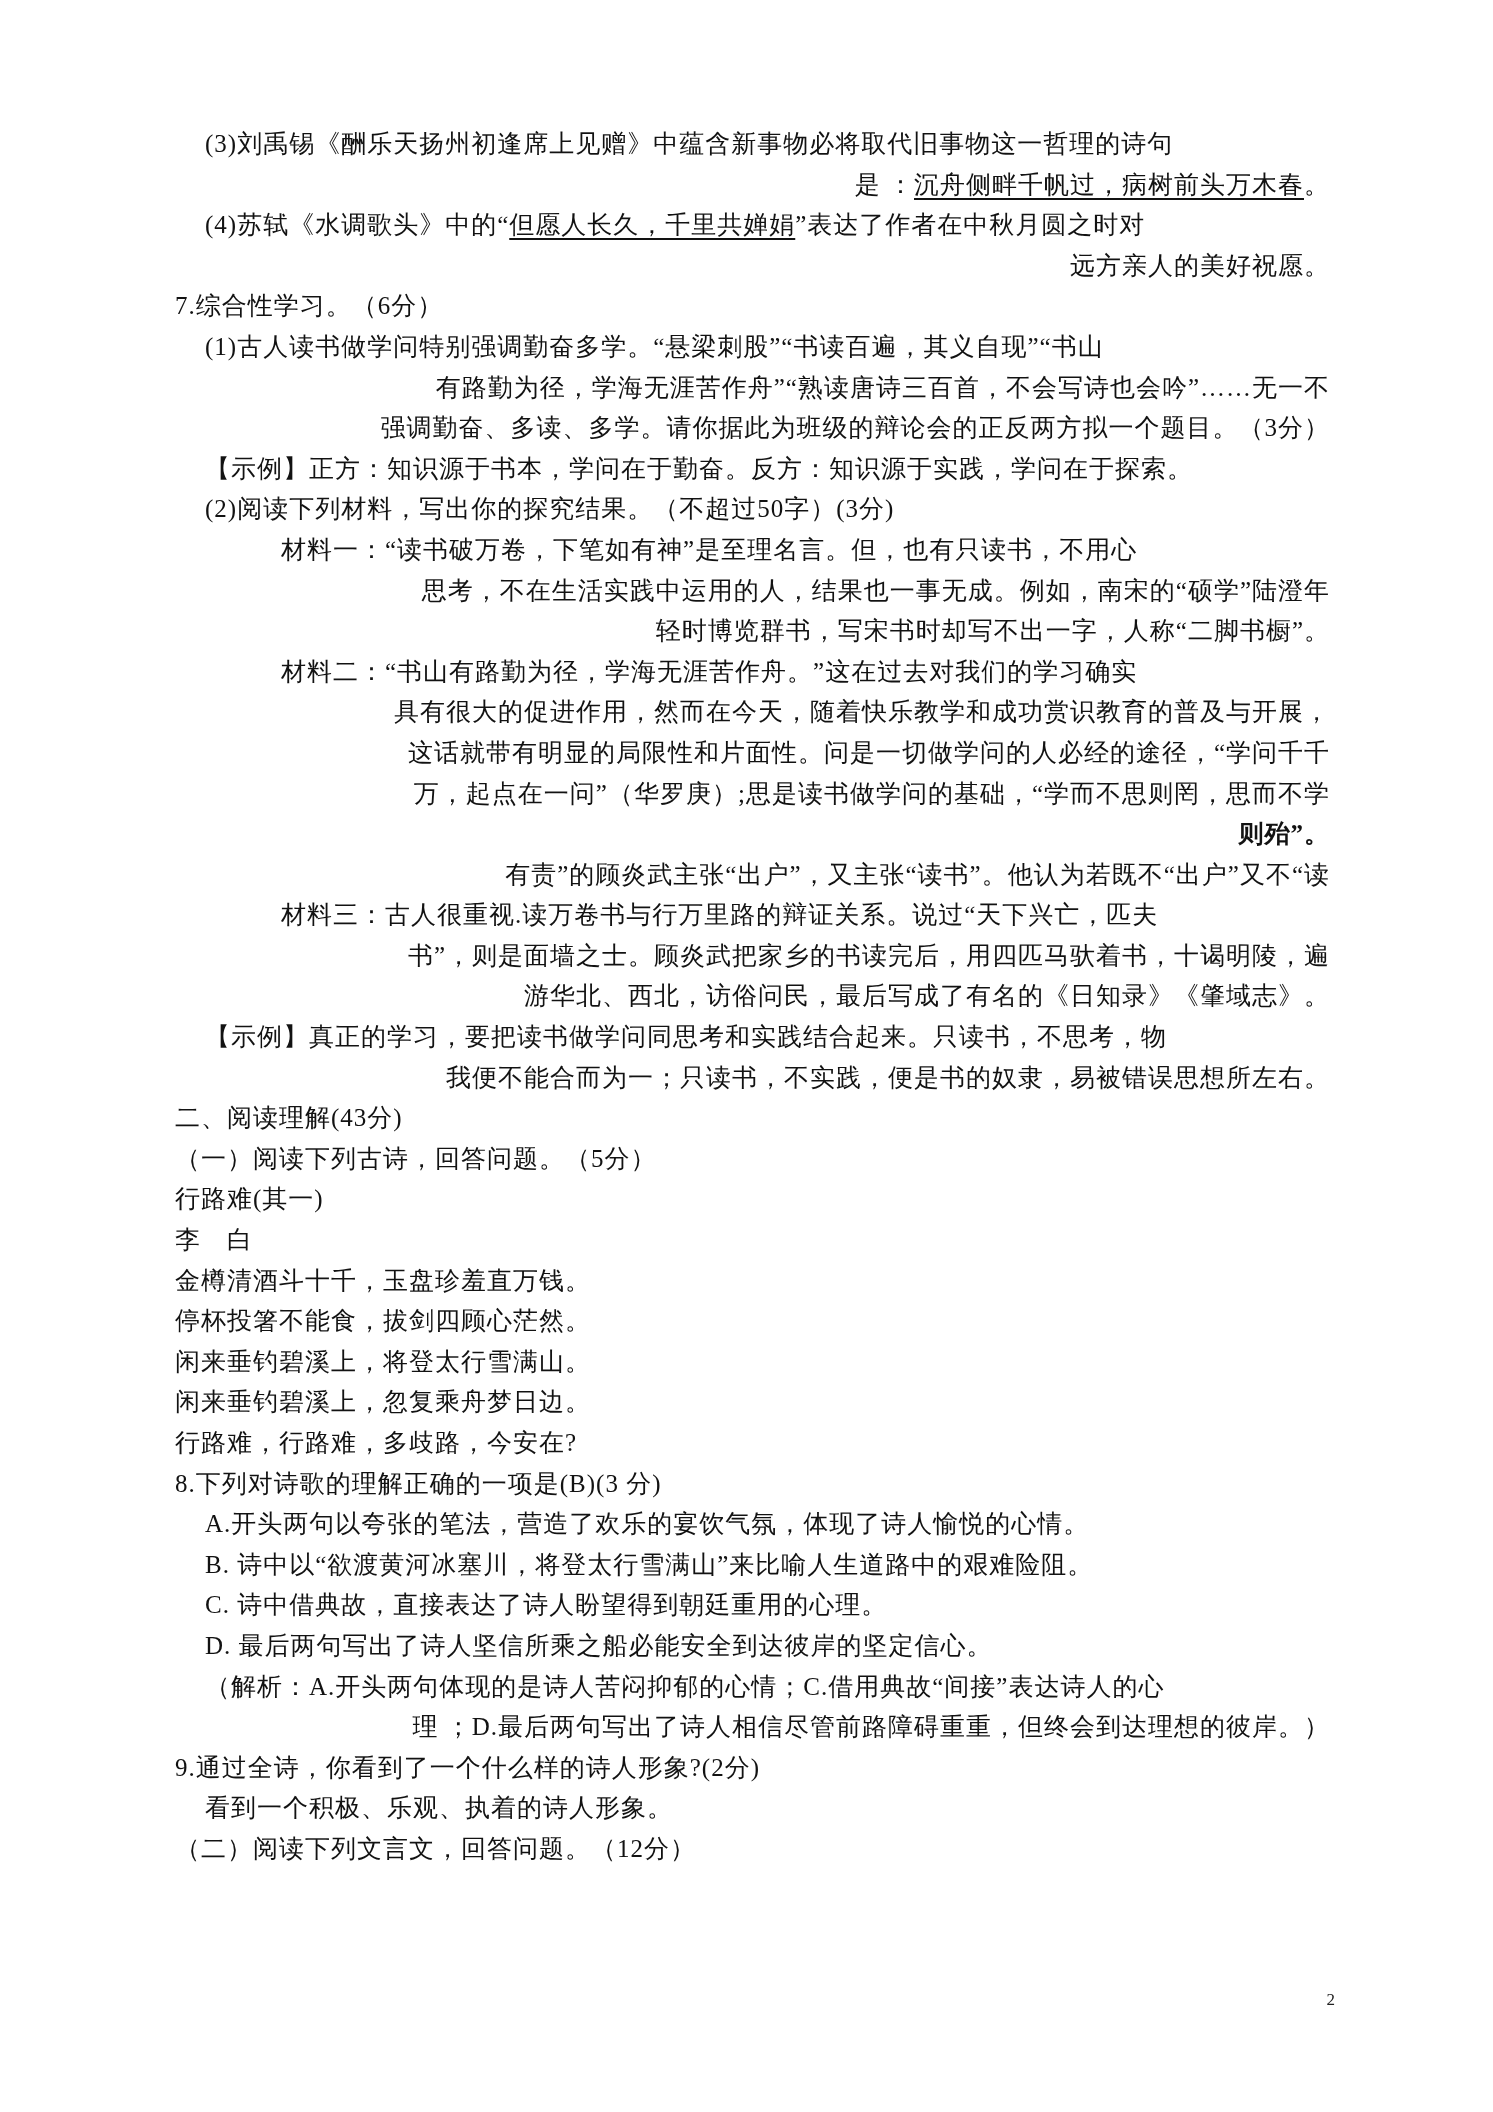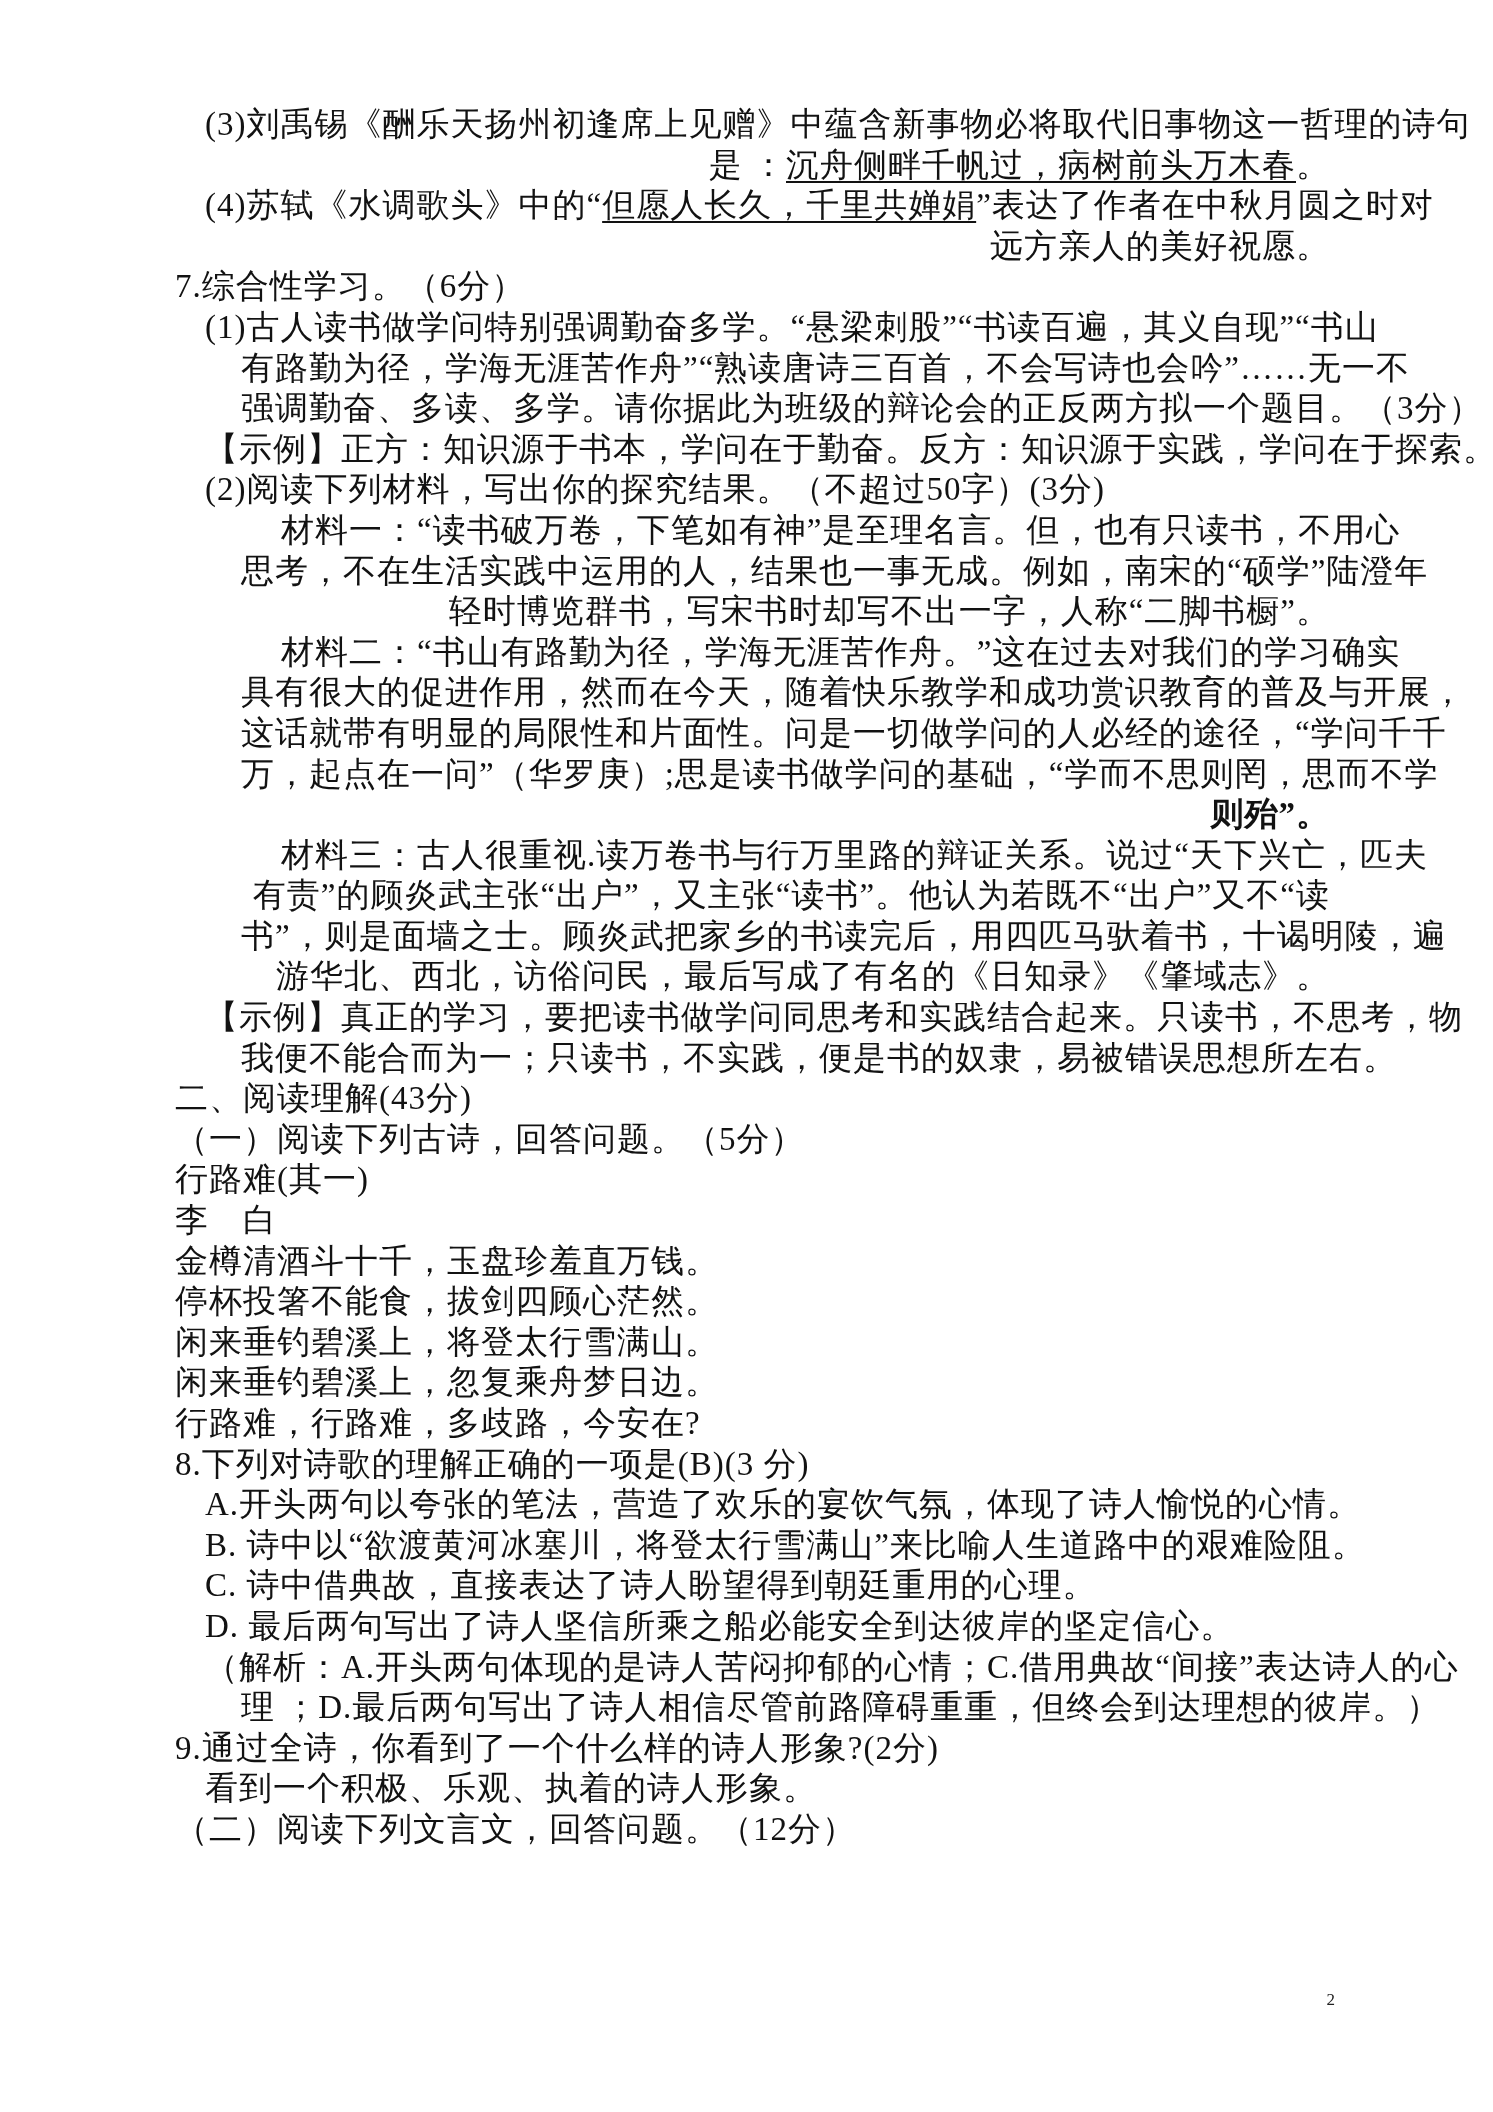--- a/index.html
+++ b/index.html
@@ -12,23 +12,23 @@
     width: 1493px;
     height: 2112px;
     background: #ffffff;
     overflow: hidden;
     font-family: "Liberation Serif", "DejaVu Serif", serif;
     color: #121212;
   }
   .content {
     position: absolute;
     left: 175px;
-    top: 104px;
+    top: 124px;
     width: 1155px;
-    font-size: 33px;
+    font-size: 25px;
     line-height: 40.6px;
     letter-spacing: 1px;
   }
   .line {
     white-space: pre;
   }
   .indent-0 { padding-left: 0; }
   .indent-1 { padding-left: 30px; }
   .indent-2 { padding-left: 66px; text-align: right; }
   .indent-3 { padding-left: 106px; }
@@ -68,22 +68,22 @@
       <div class="line indent-1"><span>【示例】正方：知识源于书本，学问在于勤奋。反方：知识源于实践，学问在于探索。</span></div>
       <div class="line indent-1"><span>(2)阅读下列材料，写出你的探究结果。（不超过50字）(3分)</span></div>
       <div class="line indent-3"><span>材料一：“读书破万卷，下笔如有神”是至理名言。但，也有只读书，不用心</span></div>
       <div class="line indent-2"><span>思考，不在生活实践中运用的人，结果也一事无成。例如，南宋的“硕学”陆澄年</span></div>
       <div class="line indent-2"><span>轻时博览群书，写宋书时却写不出一字，人称“二脚书橱”。</span></div>
       <div class="line indent-3"><span>材料二：“书山有路勤为径，学海无涯苦作舟。”这在过去对我们的学习确实</span></div>
       <div class="line indent-2"><span>具有很大的促进作用，然而在今天，随着快乐教学和成功赏识教育的普及与开展，</span></div>
       <div class="line indent-2"><span>这话就带有明显的局限性和片面性。问是一切做学问的人必经的途径，“学问千千</span></div>
       <div class="line indent-2"><span>万，起点在一问”（华罗庚）;思是读书做学问的基础，“学而不思则罔，思而不学</span></div>
       <div class="line indent-2"><span class="b">则殆”。</span></div>
+      <div class="line indent-2"><span>有责”的顾炎武主张“出户”，又主张“读书”。他认为若既不“出户”又不“读</span></div>
       <div class="line indent-3"><span>材料三：古人很重视.读万卷书与行万里路的辩证关系。说过“天下兴亡，匹夫</span></div>
-      <div class="line indent-2"><span>有责”的顾炎武主张“出户”，又主张“读书”。他认为若既不“出户”又不“读</span></div>
       <div class="line indent-2"><span>书”，则是面墙之士。顾炎武把家乡的书读完后，用四匹马驮着书，十谒明陵，遍</span></div>
       <div class="line indent-2"><span>游华北、西北，访俗问民，最后写成了有名的《日知录》《肇域志》。</span></div>
       <div class="line indent-1"><span>【示例】真正的学习，要把读书做学问同思考和实践结合起来。只读书，不思考，物</span></div>
       <div class="line indent-2"><span>我便不能合而为一；只读书，不实践，便是书的奴隶，易被错误思想所左右。</span></div>
       <div class="line indent-0"><span>二、阅读理解(43分)</span></div>
       <div class="line indent-0"><span>（一）阅读下列古诗，回答问题。（5分）</span></div>
       <div class="line center"><span>行路难(其一)</span></div>
       <div class="line center"><span>李　白</span></div>
       <div class="line center"><span>金樽清酒斗十千，玉盘珍羞直万钱。</span></div>
       <div class="line center"><span>停杯投箸不能食，拔剑四顾心茫然。</span></div>

